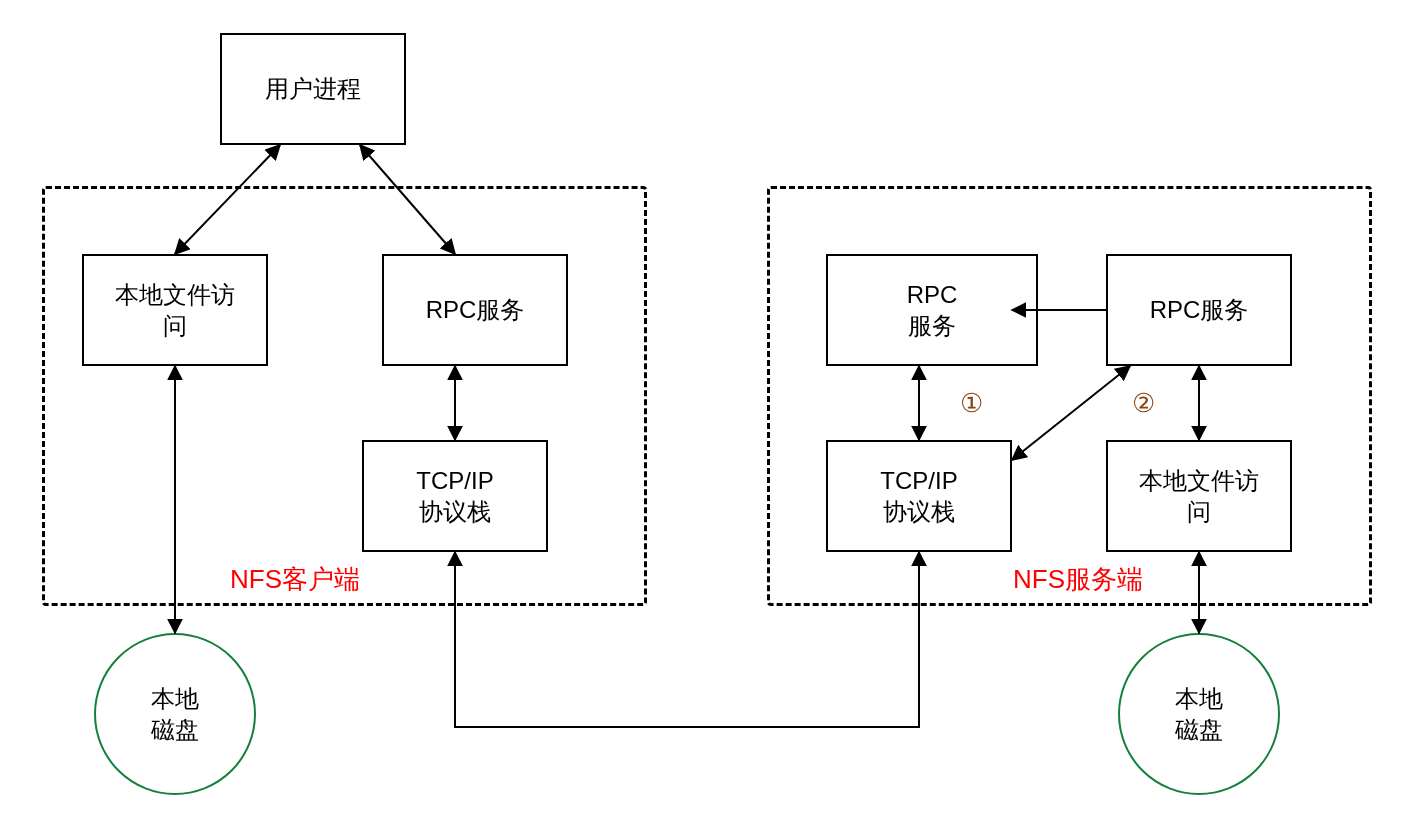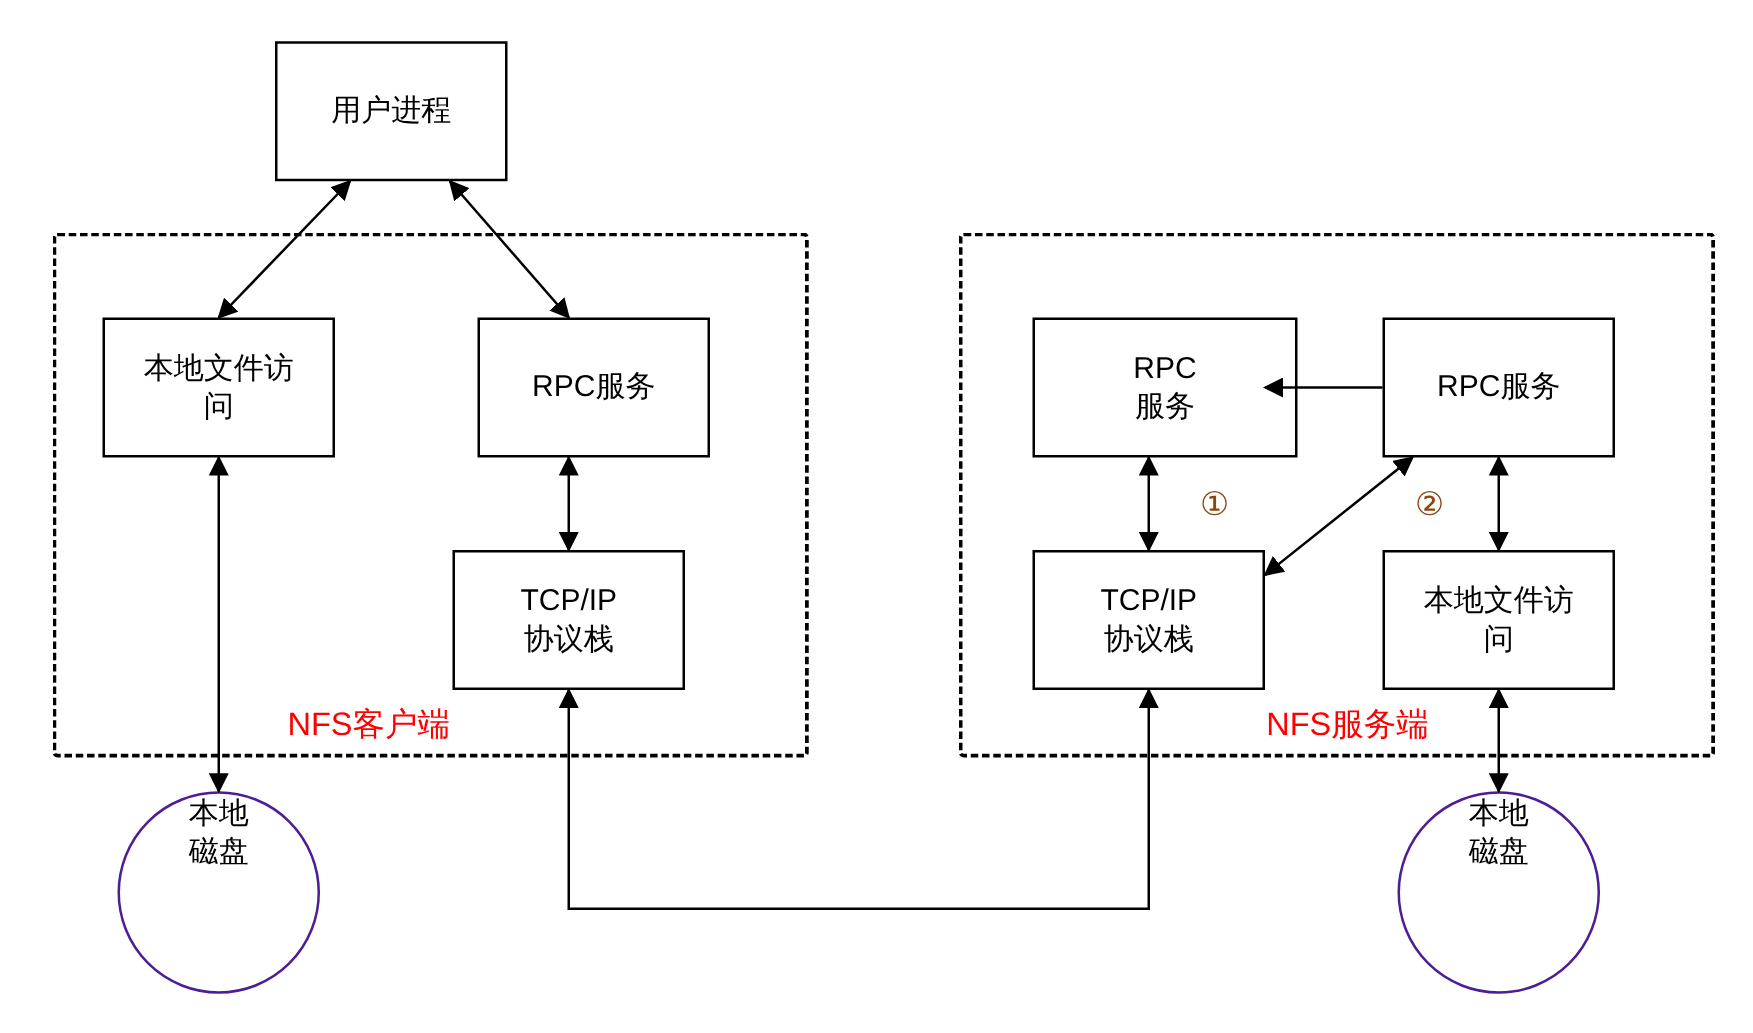--- a/index.html
+++ b/index.html
@@ -22,24 +22,25 @@
       line-height: 1.3;
       padding: 16px;
     }
     .dashed-container {
       position: absolute;
       border: 3px dashed #000;
       border-radius: 4px;
     }
     .circle {
       position: absolute;
-      border: 2px solid #4c1d95;
+      border: 2px solid #15803d;
       border-radius: 50%;
       background: #fff;
       display: flex;
+      align-items: center;
       justify-content: center;
       text-align: center;
       font-size: 24px;
       line-height: 1.3;
     }
     .red-label {
       position: absolute;
       color: #ff0000;
       font-size: 26px;
       font-weight: normal;

